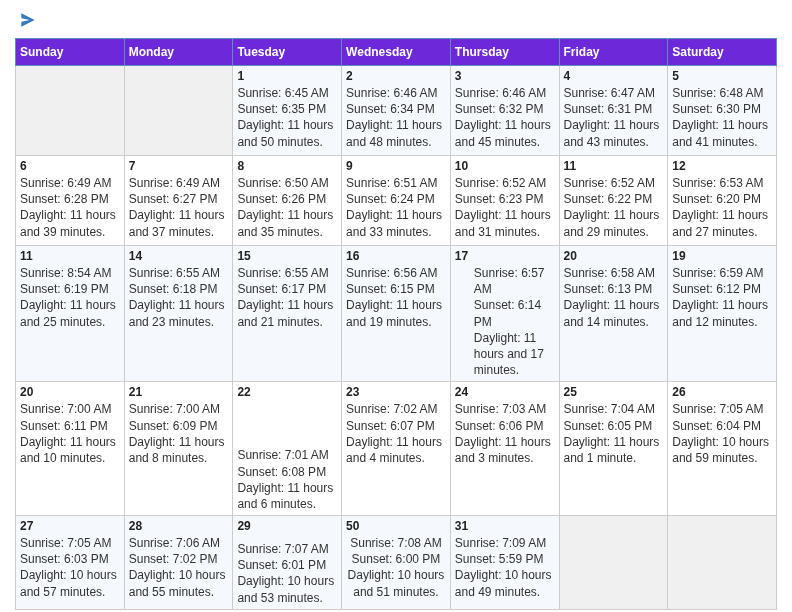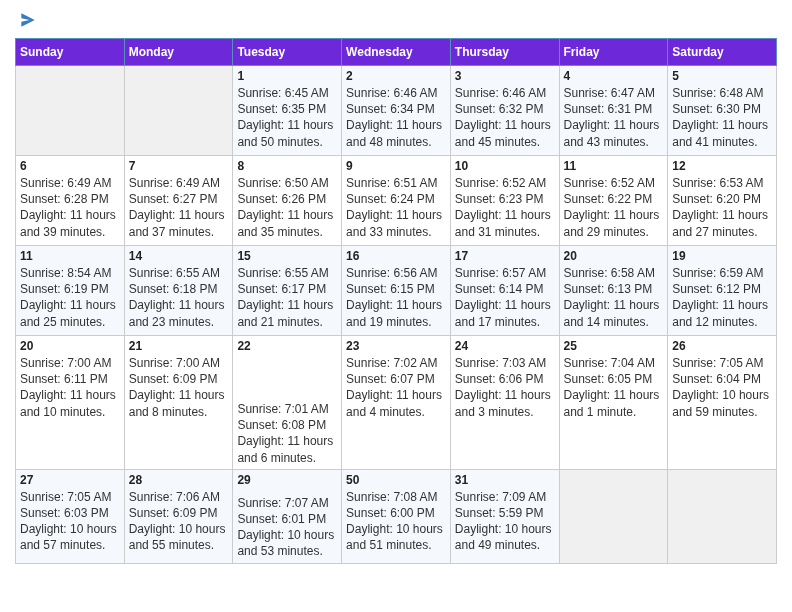--- a/index.html
+++ b/index.html
@@ -225,21 +225,21 @@
 Daylight: 11 hours and 21 minutes.</div>
           </td>
           <td>
             <span class="day-number">16</span>
             <div class="day-info" style="white-space: pre-line;">Sunrise: 6:56 AM
 Sunset: 6:15 PM
 Daylight: 11 hours and 19 minutes.</div>
           </td>
           <td>
             <span class="day-number">17</span>
-            <div class="day-info" style="white-space: pre-line;">Sunrise: 6:57 AM
+            <div class="day-info" style="white-space: pre-line; margin-left: 19px;">Sunrise: 6:57 AM
 Sunset: 6:14 PM
 Daylight: 11 hours and 17 minutes.</div>
           </td>
           <td>
             <span class="day-number">20</span>
             <div class="day-info" style="white-space: pre-line;">Sunrise: 6:58 AM
 Sunset: 6:13 PM
 Daylight: 11 hours and 14 minutes.</div>
           </td>
           <td>
@@ -296,32 +296,32 @@
         <tr>
           <td>
             <span class="day-number">27</span>
             <div class="day-info" style="white-space: pre-line;">Sunrise: 7:05 AM
 Sunset: 6:03 PM
 Daylight: 10 hours and 57 minutes.</div>
           </td>
           <td>
             <span class="day-number">28</span>
             <div class="day-info" style="white-space: pre-line;">Sunrise: 7:06 AM
-Sunset: 6:09 PM
+Sunset: 7:02 PM
 Daylight: 10 hours and 55 minutes.</div>
           </td>
           <td>
             <span class="day-number">29</span>
             <div class="day-info" style="white-space: pre-line; margin-top: 8px;">Sunrise: 7:07 AM
 Sunset: 6:01 PM
 Daylight: 10 hours and 53 minutes.</div>
           </td>
           <td>
             <span class="day-number">50</span>
-            <div class="day-info" style="white-space: pre-line;">Sunrise: 7:08 AM
+            <div class="day-info" style="white-space: pre-line; text-align: center;">Sunrise: 7:08 AM
 Sunset: 6:00 PM
 Daylight: 10 hours and 51 minutes.</div>
           </td>
           <td>
             <span class="day-number">31</span>
             <div class="day-info" style="white-space: pre-line;">Sunrise: 7:09 AM
 Sunset: 5:59 PM
 Daylight: 10 hours and 49 minutes.</div>
           </td>
           <td class="empty-cell"></td>

